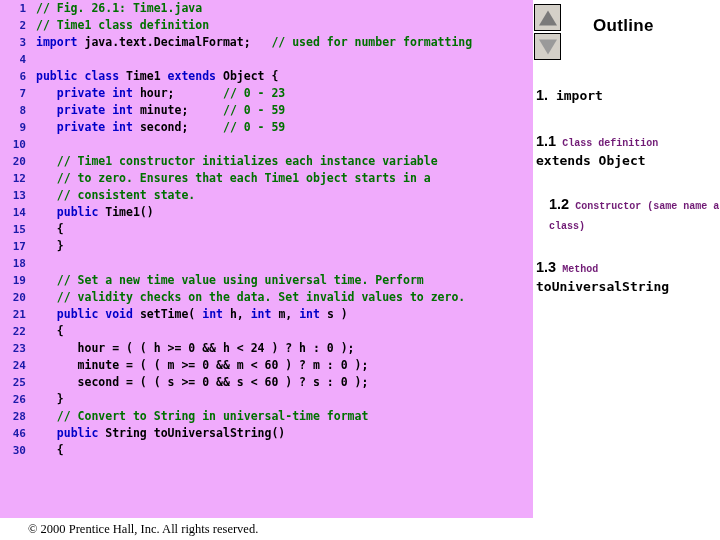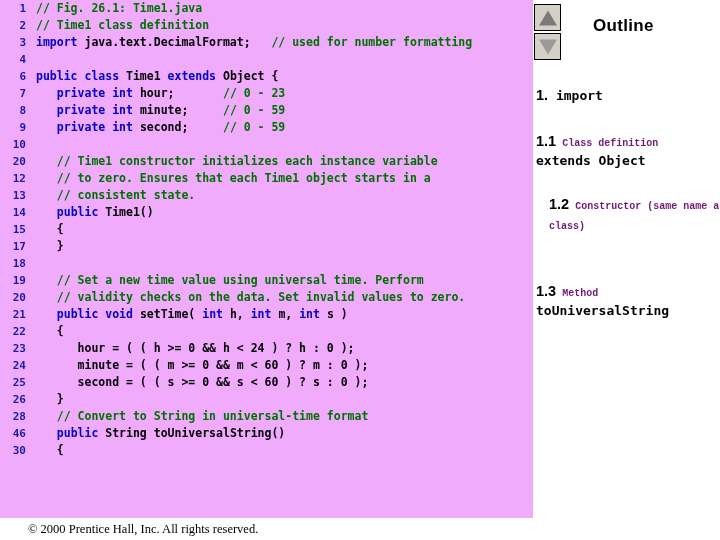--- a/index.html
+++ b/index.html
@@ -145,21 +145,21 @@
   }
   .oi-num {
     font-family: "Liberation Sans", sans-serif;
     font-size: 14.5px;
     font-weight: bold;
   }
 
   #outline-item-1 { top: 86px; }
   #outline-item-2 { top: 132px; }
   #outline-item-3 { top: 195px; margin-left: 13px; }
-  #outline-item-4 { top: 258px; margin-top: 24px; }
+  #outline-item-4 { top: 258px; }
 </style>
 </head>
 <body>
 
 <div id="code-panel">
     <div class="code-line"><span class="ln">1</span><span class="code-text"><span class="cmt">// Fig. 26.1: Time1.java</span></span></div>
     <div class="code-line"><span class="ln">2</span><span class="code-text"><span class="cmt">// Time1 class definition</span></span></div>
     <div class="code-line"><span class="ln">3</span><span class="code-text"><span class="kw">import</span><span class="pl"> java.text.DecimalFormat;   </span><span class="cmt">// used for number formatting</span></span></div>
     <div class="code-line"><span class="ln">4</span><span class="code-text"><span class="pl"></span></span></div>
     <div class="code-line"><span class="ln">6</span><span class="code-text"><span class="kw">public class</span><span class="pl"> Time1 </span><span class="kw">extends</span><span class="pl"> Object {</span></span></div>

